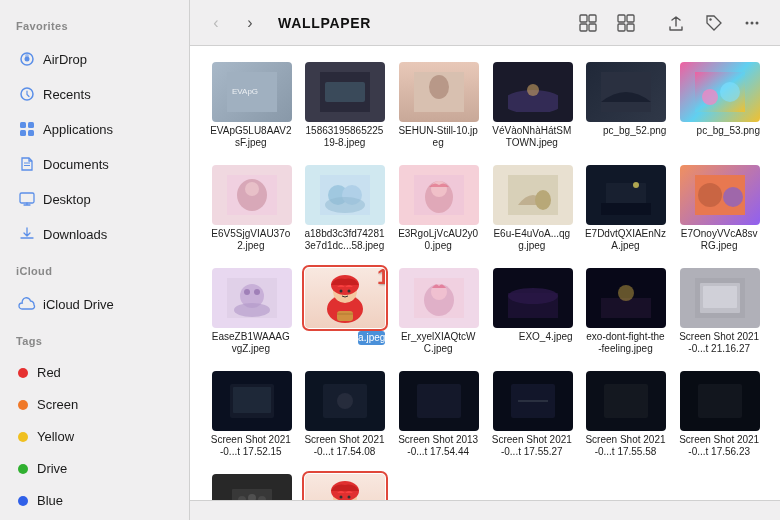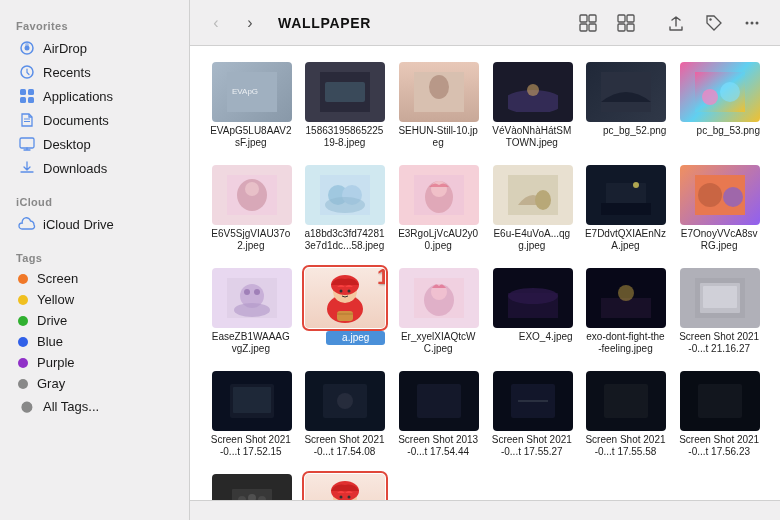--- a/index.html
+++ b/index.html
@@ -30,21 +30,21 @@
       padding: 8px 16px 4px 16px;
       letter-spacing: 0.03em;
     }
     .sidebar-item {
       display: flex;
       align-items: center;
       padding: 3px 12px;
       font-size: 13px;
       color: #1a1a1a;
       border-radius: 6px;
-      margin: 0 6px;
+      margin: 11px 6px;
       cursor: pointer;
     }
     .sidebar-icon {
       width: 18px;
       height: 18px;
       margin-right: 7px;
       display: flex;
       align-items: center;
       justify-content: center;
       font-size: 14px;
@@ -271,20 +271,24 @@
     <span class="sidebar-icon">
       <svg width="18" height="14" viewBox="0 0 18 14" fill="none">
         <path d="M14 12H4a3 3 0 010-6c.1 0 .2 0 .3.01A4 4 0 0112.5 4a4 4 0 013.5 4A2.5 2.5 0 0114 12z" stroke="#5b8fe8" stroke-width="1.3" fill="none"></path>
       </svg>
     </span>
     <span>iCloud Drive</span>
   </div>
 
   <div class="sidebar-section-label" style="margin-top:8px">Tags</div>
 
+  <div class="sidebar-item">
+    <span class="tag-dot" style="background:#e63030;"></span>
+    <span>Red</span>
+  </div>
   <div class="sidebar-item">
     <span class="tag-dot" style="background:#f07828;"></span>
     <span>Screen</span>
   </div>
   <div class="sidebar-item">
     <span class="tag-dot" style="background:#f0c020;"></span>
     <span>Yellow</span>
   </div>
   <div class="sidebar-item">
     <span class="tag-dot" style="background:#30b030;"></span>
@@ -522,21 +526,21 @@
           <circle cx="34" cy="20" r="1.5" fill="#333"></circle>
           <path d="M27 25 Q30 27 33 25" stroke="#333" stroke-width="1" fill="none"></path>
 
           <path d="M22 16 Q26 12 30 16 Q34 12 38 16" fill="#ff4444" opacity="0.8"></path>
 
           <rect x="22" y="40" width="16" height="10" rx="3" fill="#d09040"></rect>
           <path d="M22 43 h16" stroke="#b07830" stroke-width="1"></path>
         </svg>
         <span class="number-badge">1</span>
       </div>
-      <div class="file-label" style="background:#4a90d9;color:#fff;border-radius:3px;padding:1px 16px;">a.jpeg</div>
+      <div class="file-label" style="background:#4a90d9;color:#fff;border-radius:3px;padding:1px 0;">a.jpeg</div>
     </div>
 
     <div class="file-item">
       <div class="file-thumb" style="background:#f0d8e8;">
         <svg width="50" height="40" viewBox="0 0 50 40">
             <rect width="50" height="40" fill="#f0d0e0"></rect>
           <ellipse cx="25" cy="22" rx="15" ry="16" fill="#e0b0c8"></ellipse>
           <circle cx="25" cy="14" r="8" fill="#f0c0d0"></circle>
           <path d="M18 10 Q22 4 25 8 Q28 4 32 10" fill="#e07090" opacity="0.8"></path>
         </svg>

